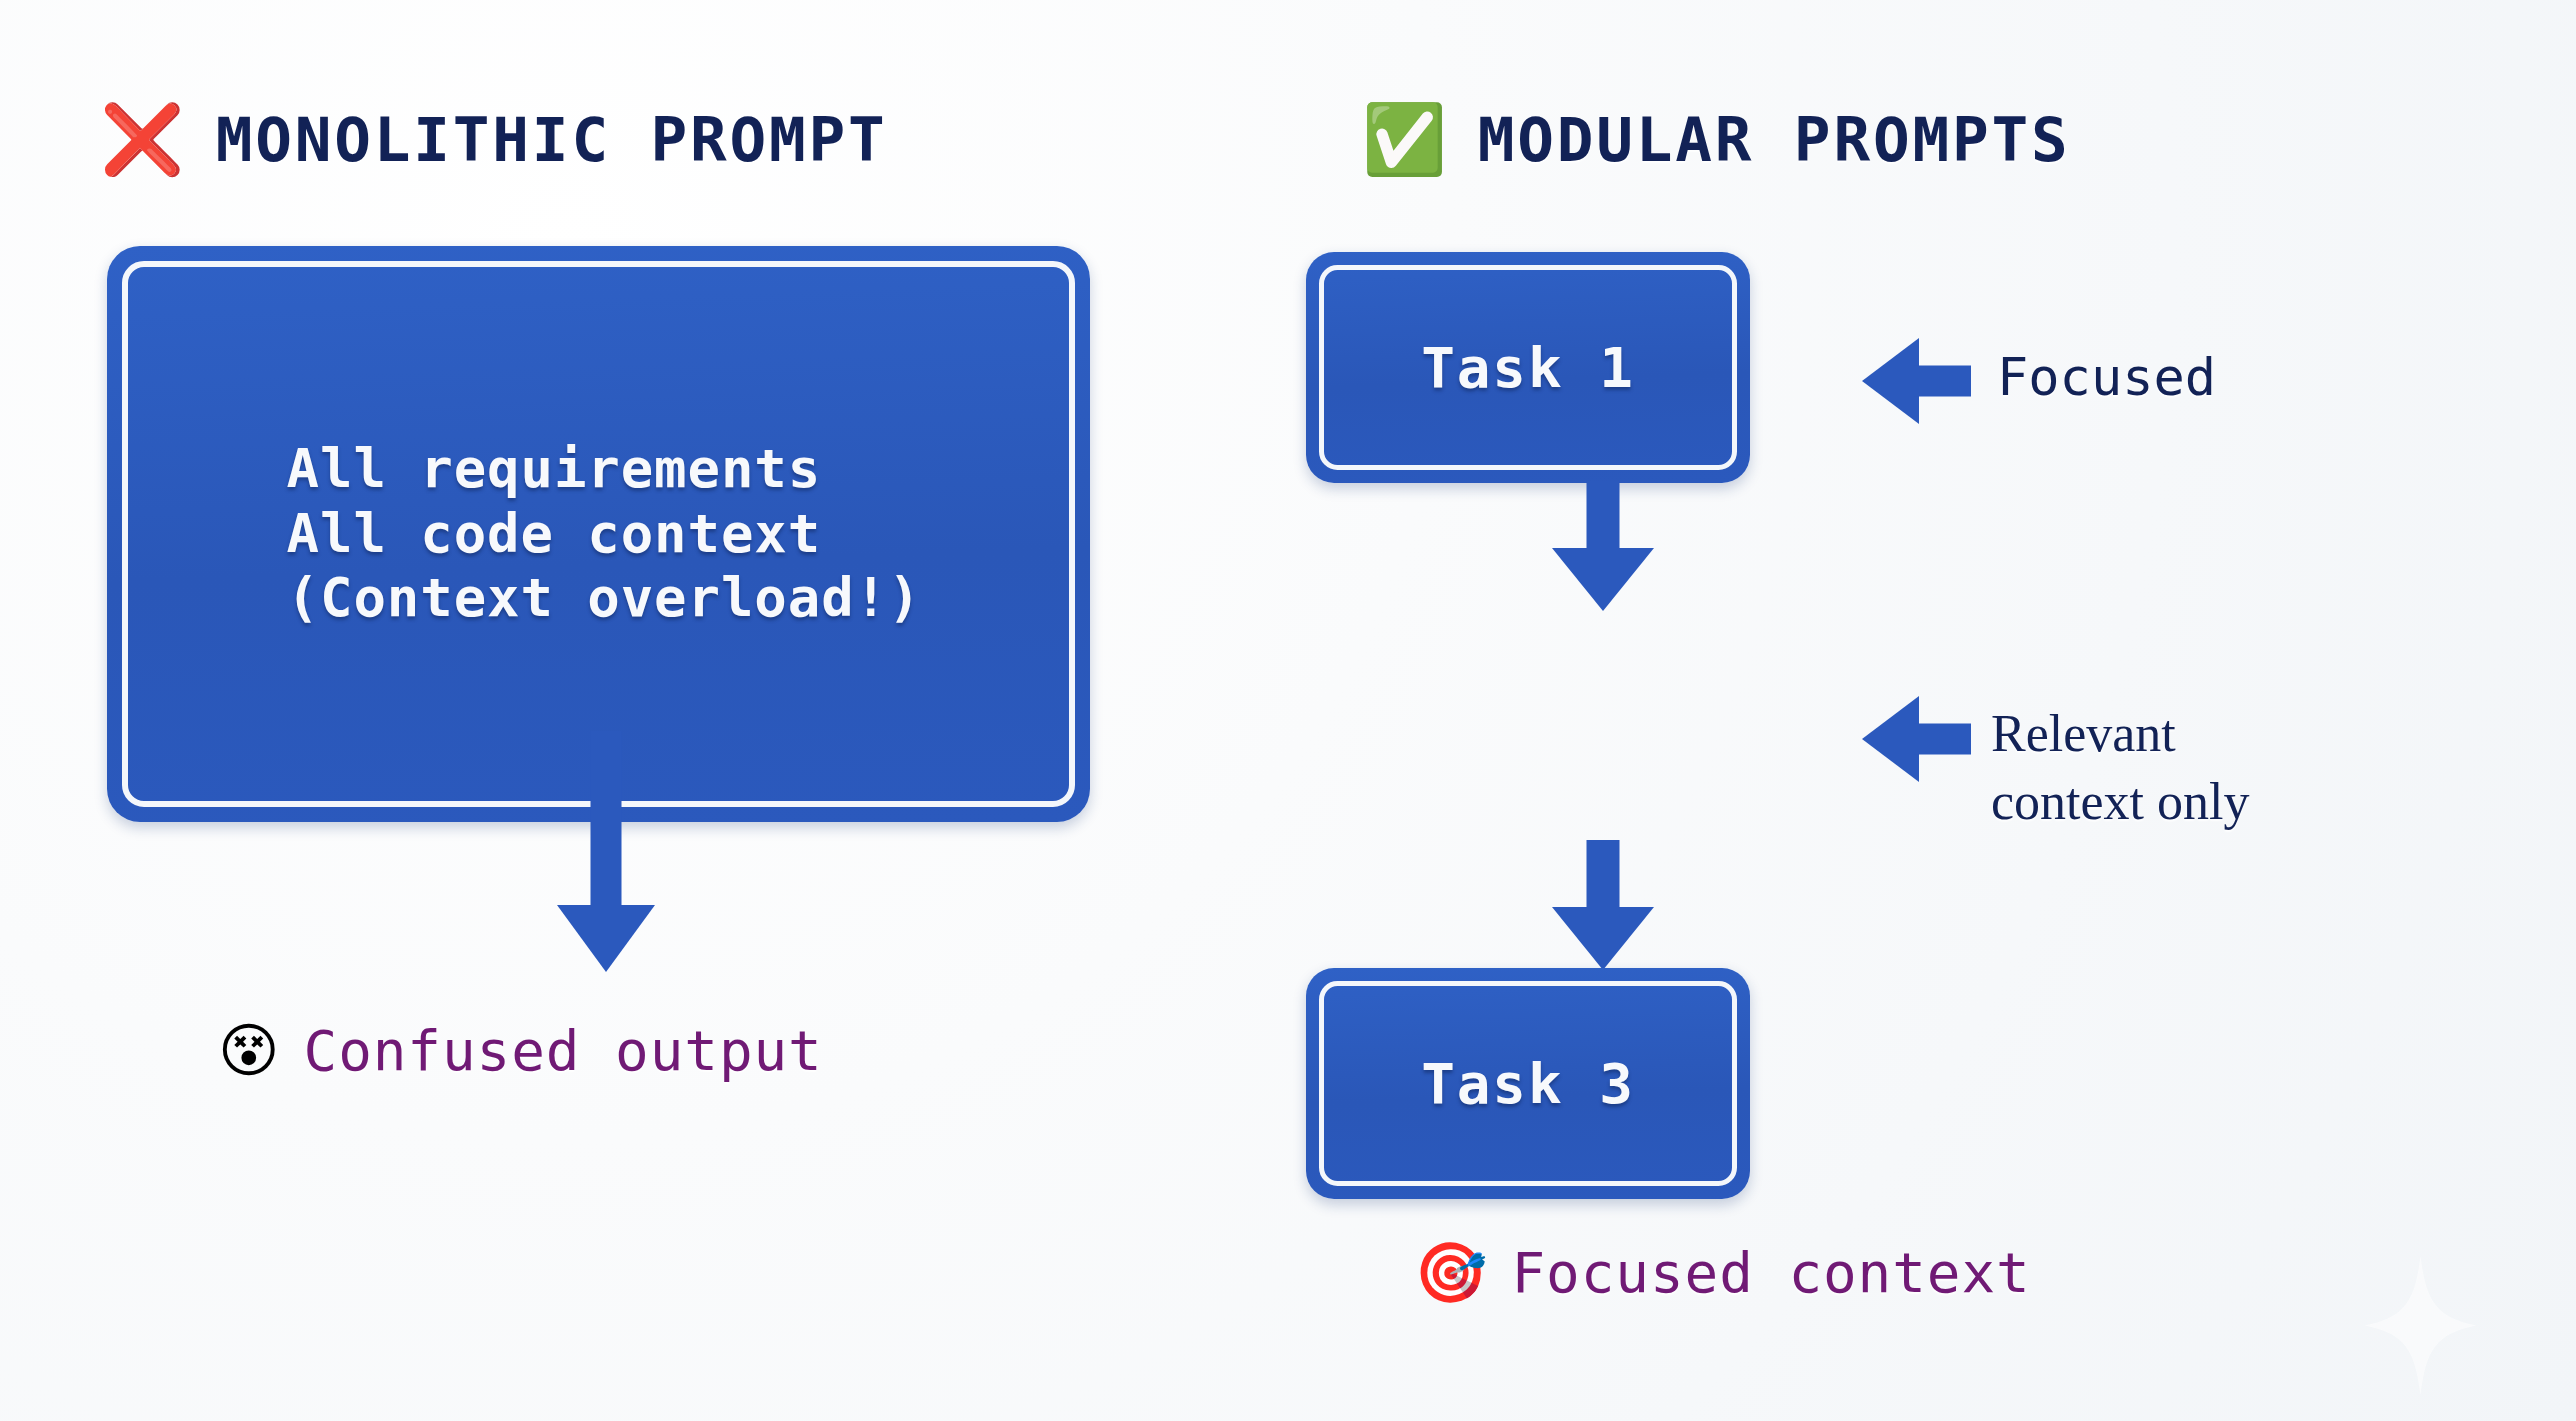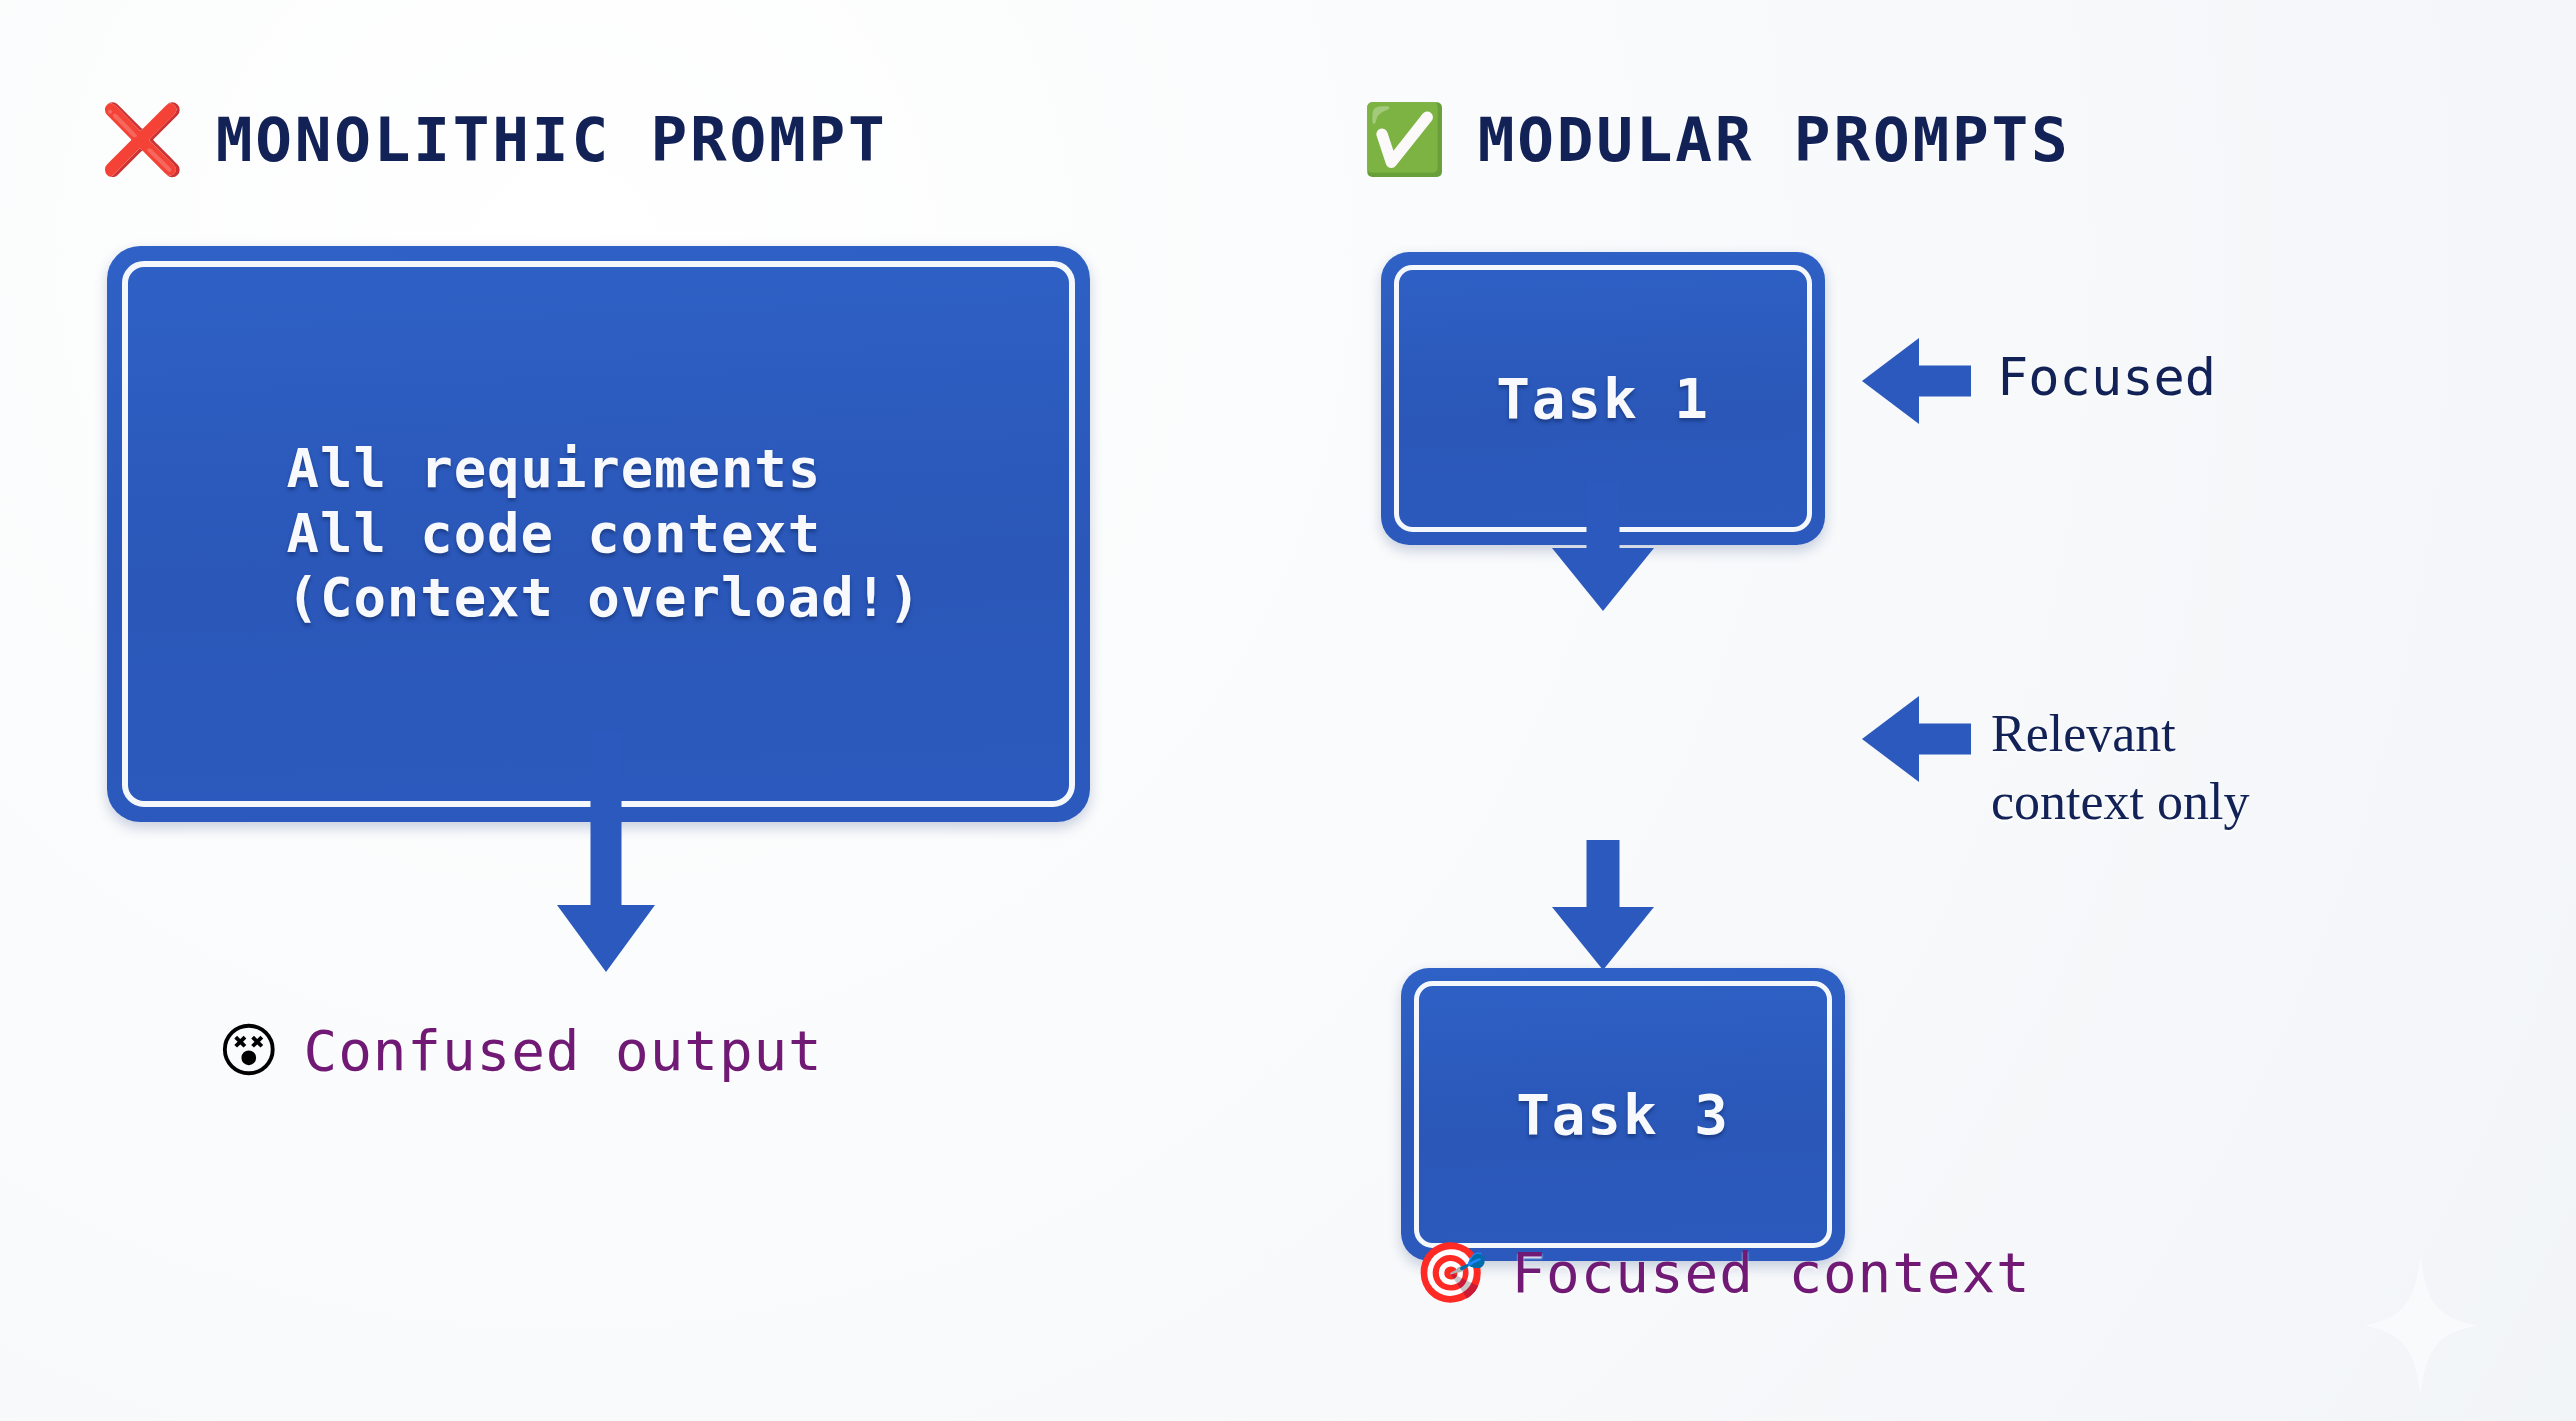--- a/index.html
+++ b/index.html
@@ -93,25 +93,25 @@
   #mono-box::after { inset:15px; border-radius:22px; border-width:6.5px; }
   #mono-box .nlabel {
     font-size:54px;
     line-height:1.20;
     letter-spacing:0.9px;
     text-align:left;
     padding-left:11px;
   }
 
   
-  .task-box { left:1381px; width:444px; height:293px; }
+  .task-box { left:1306px; width:444px; height:231px; }
   .task-box .nlabel { font-size:56px; letter-spacing:1.9px; }
   #task-1 { top:252px; }
   #task-2 { top:611px; }
-  #task-3 { top:968px;margin-left:20px; }
+  #task-3 { top:968px; }
 
   
   .arrow-down {
     position:absolute;
     pointer-events:none;
   }
   .arrow-down .shaft {
     position:absolute;
     left:50%;
     transform:translateX(-50%);

